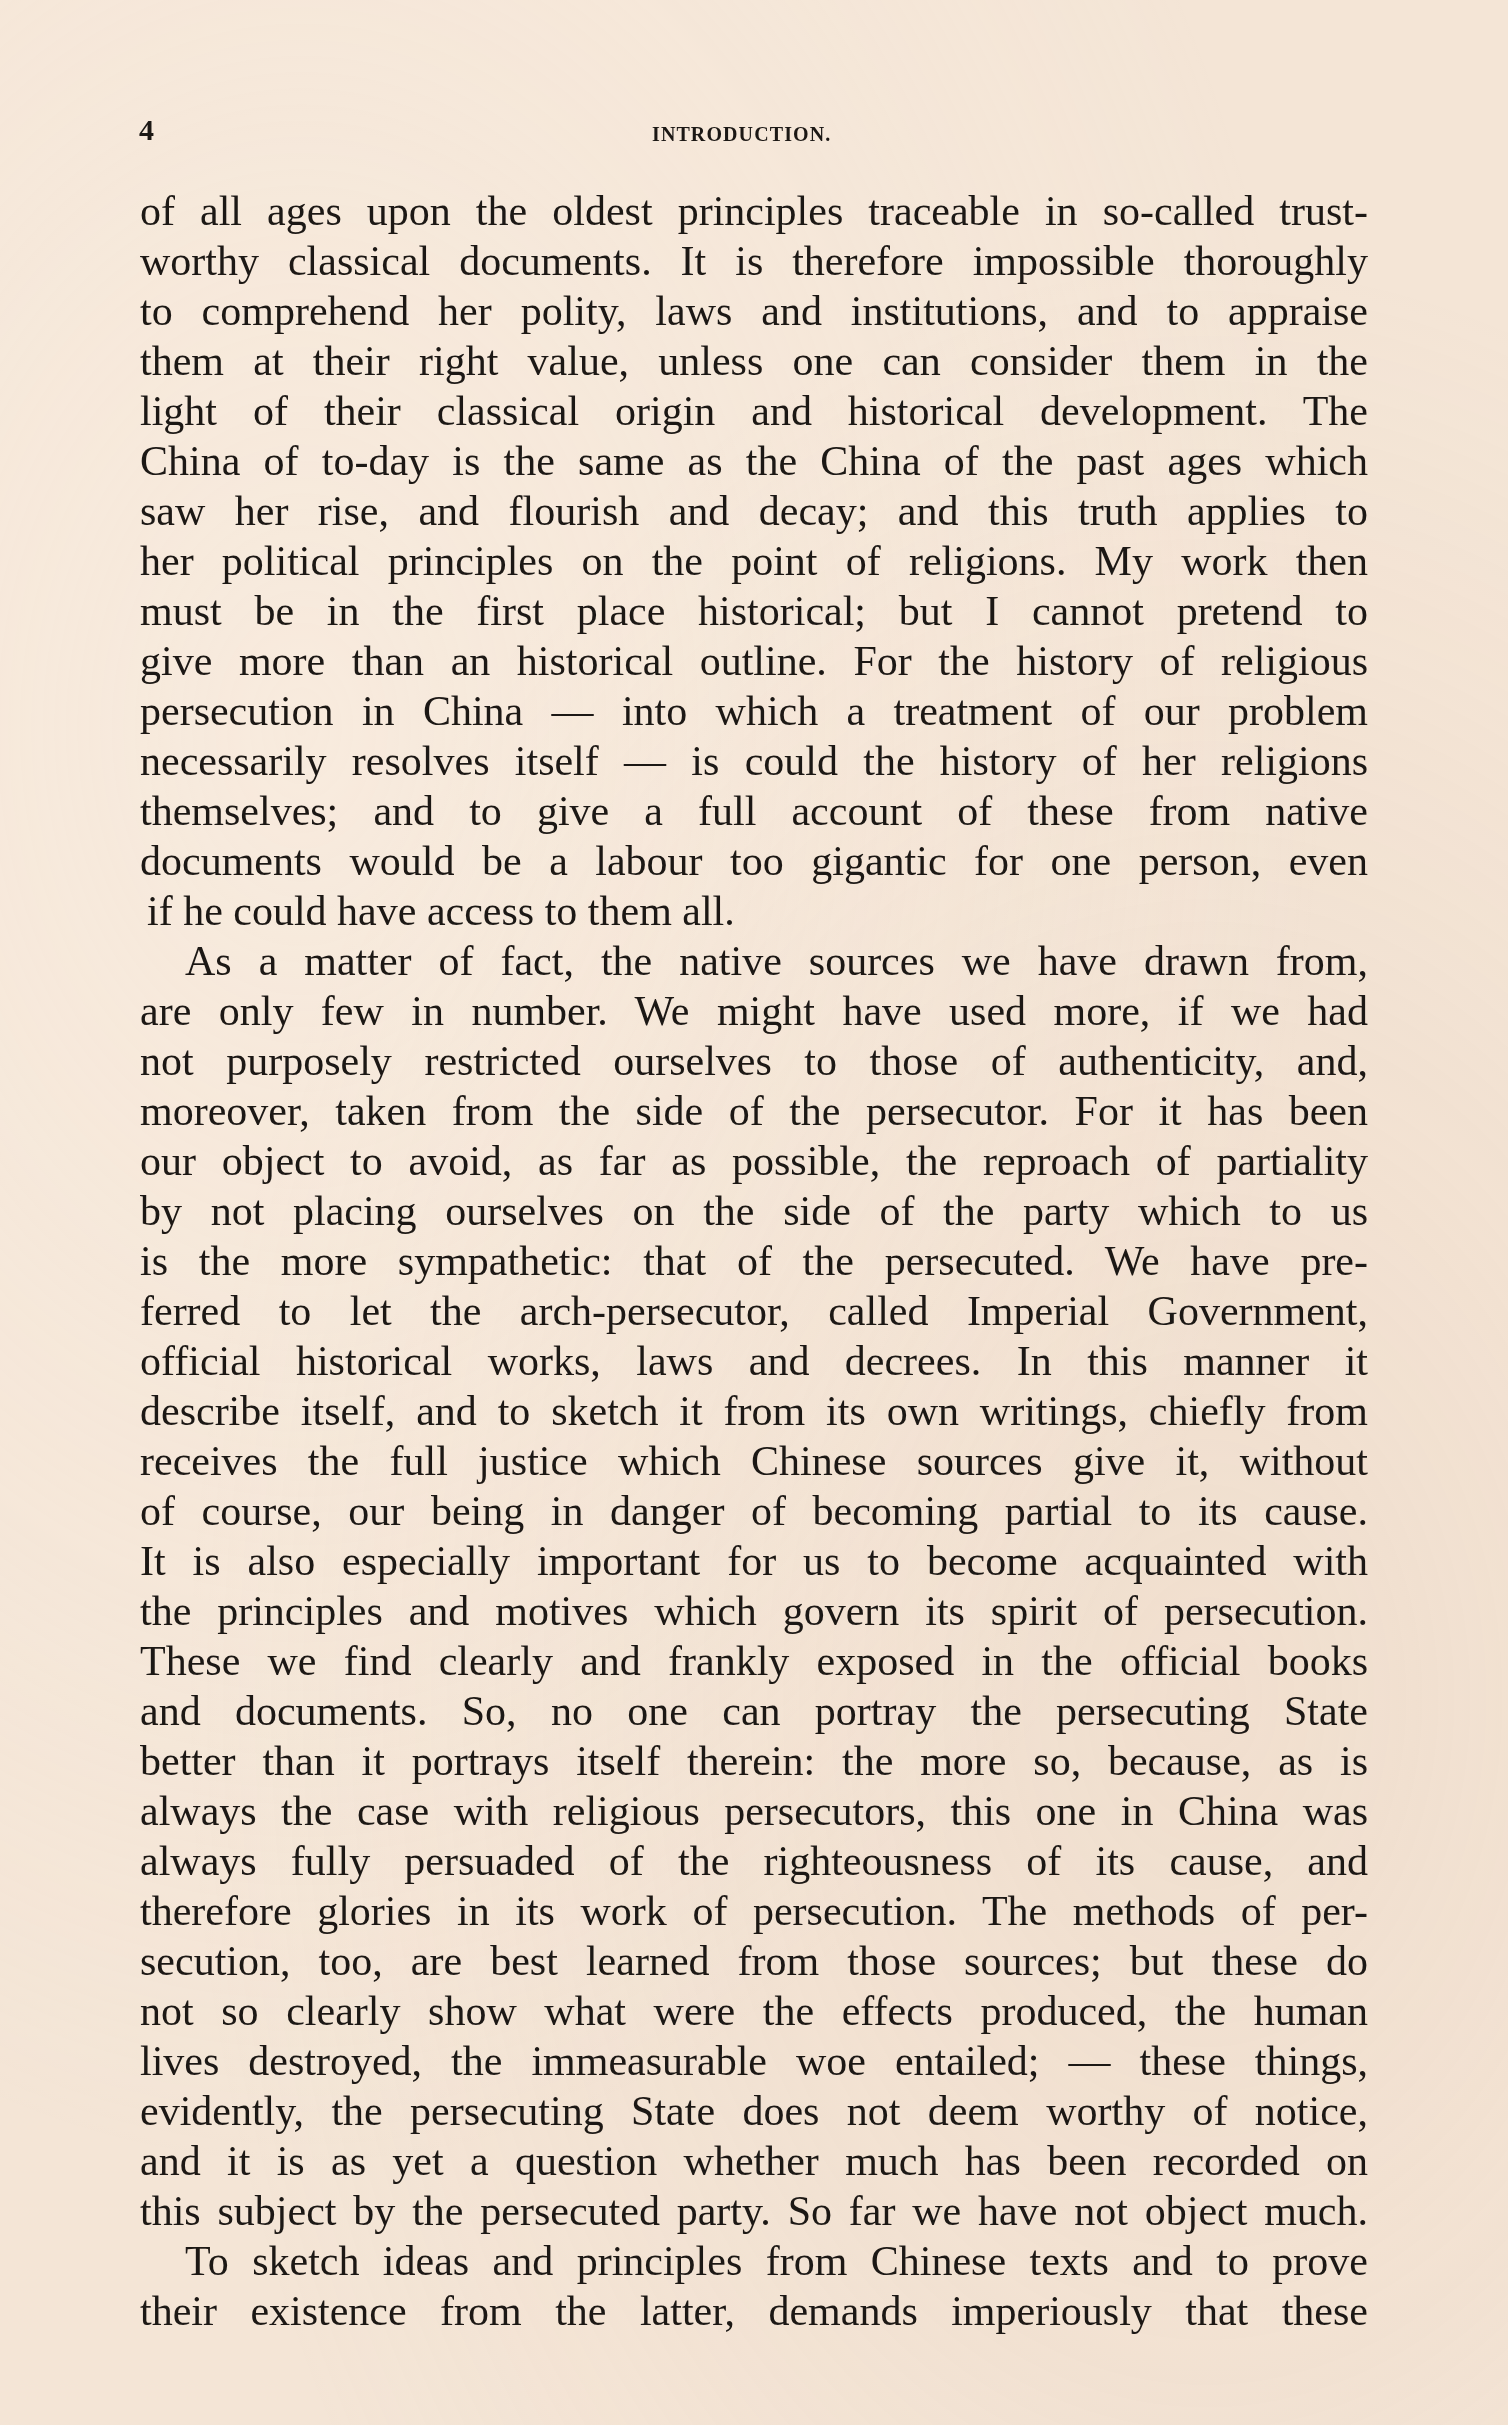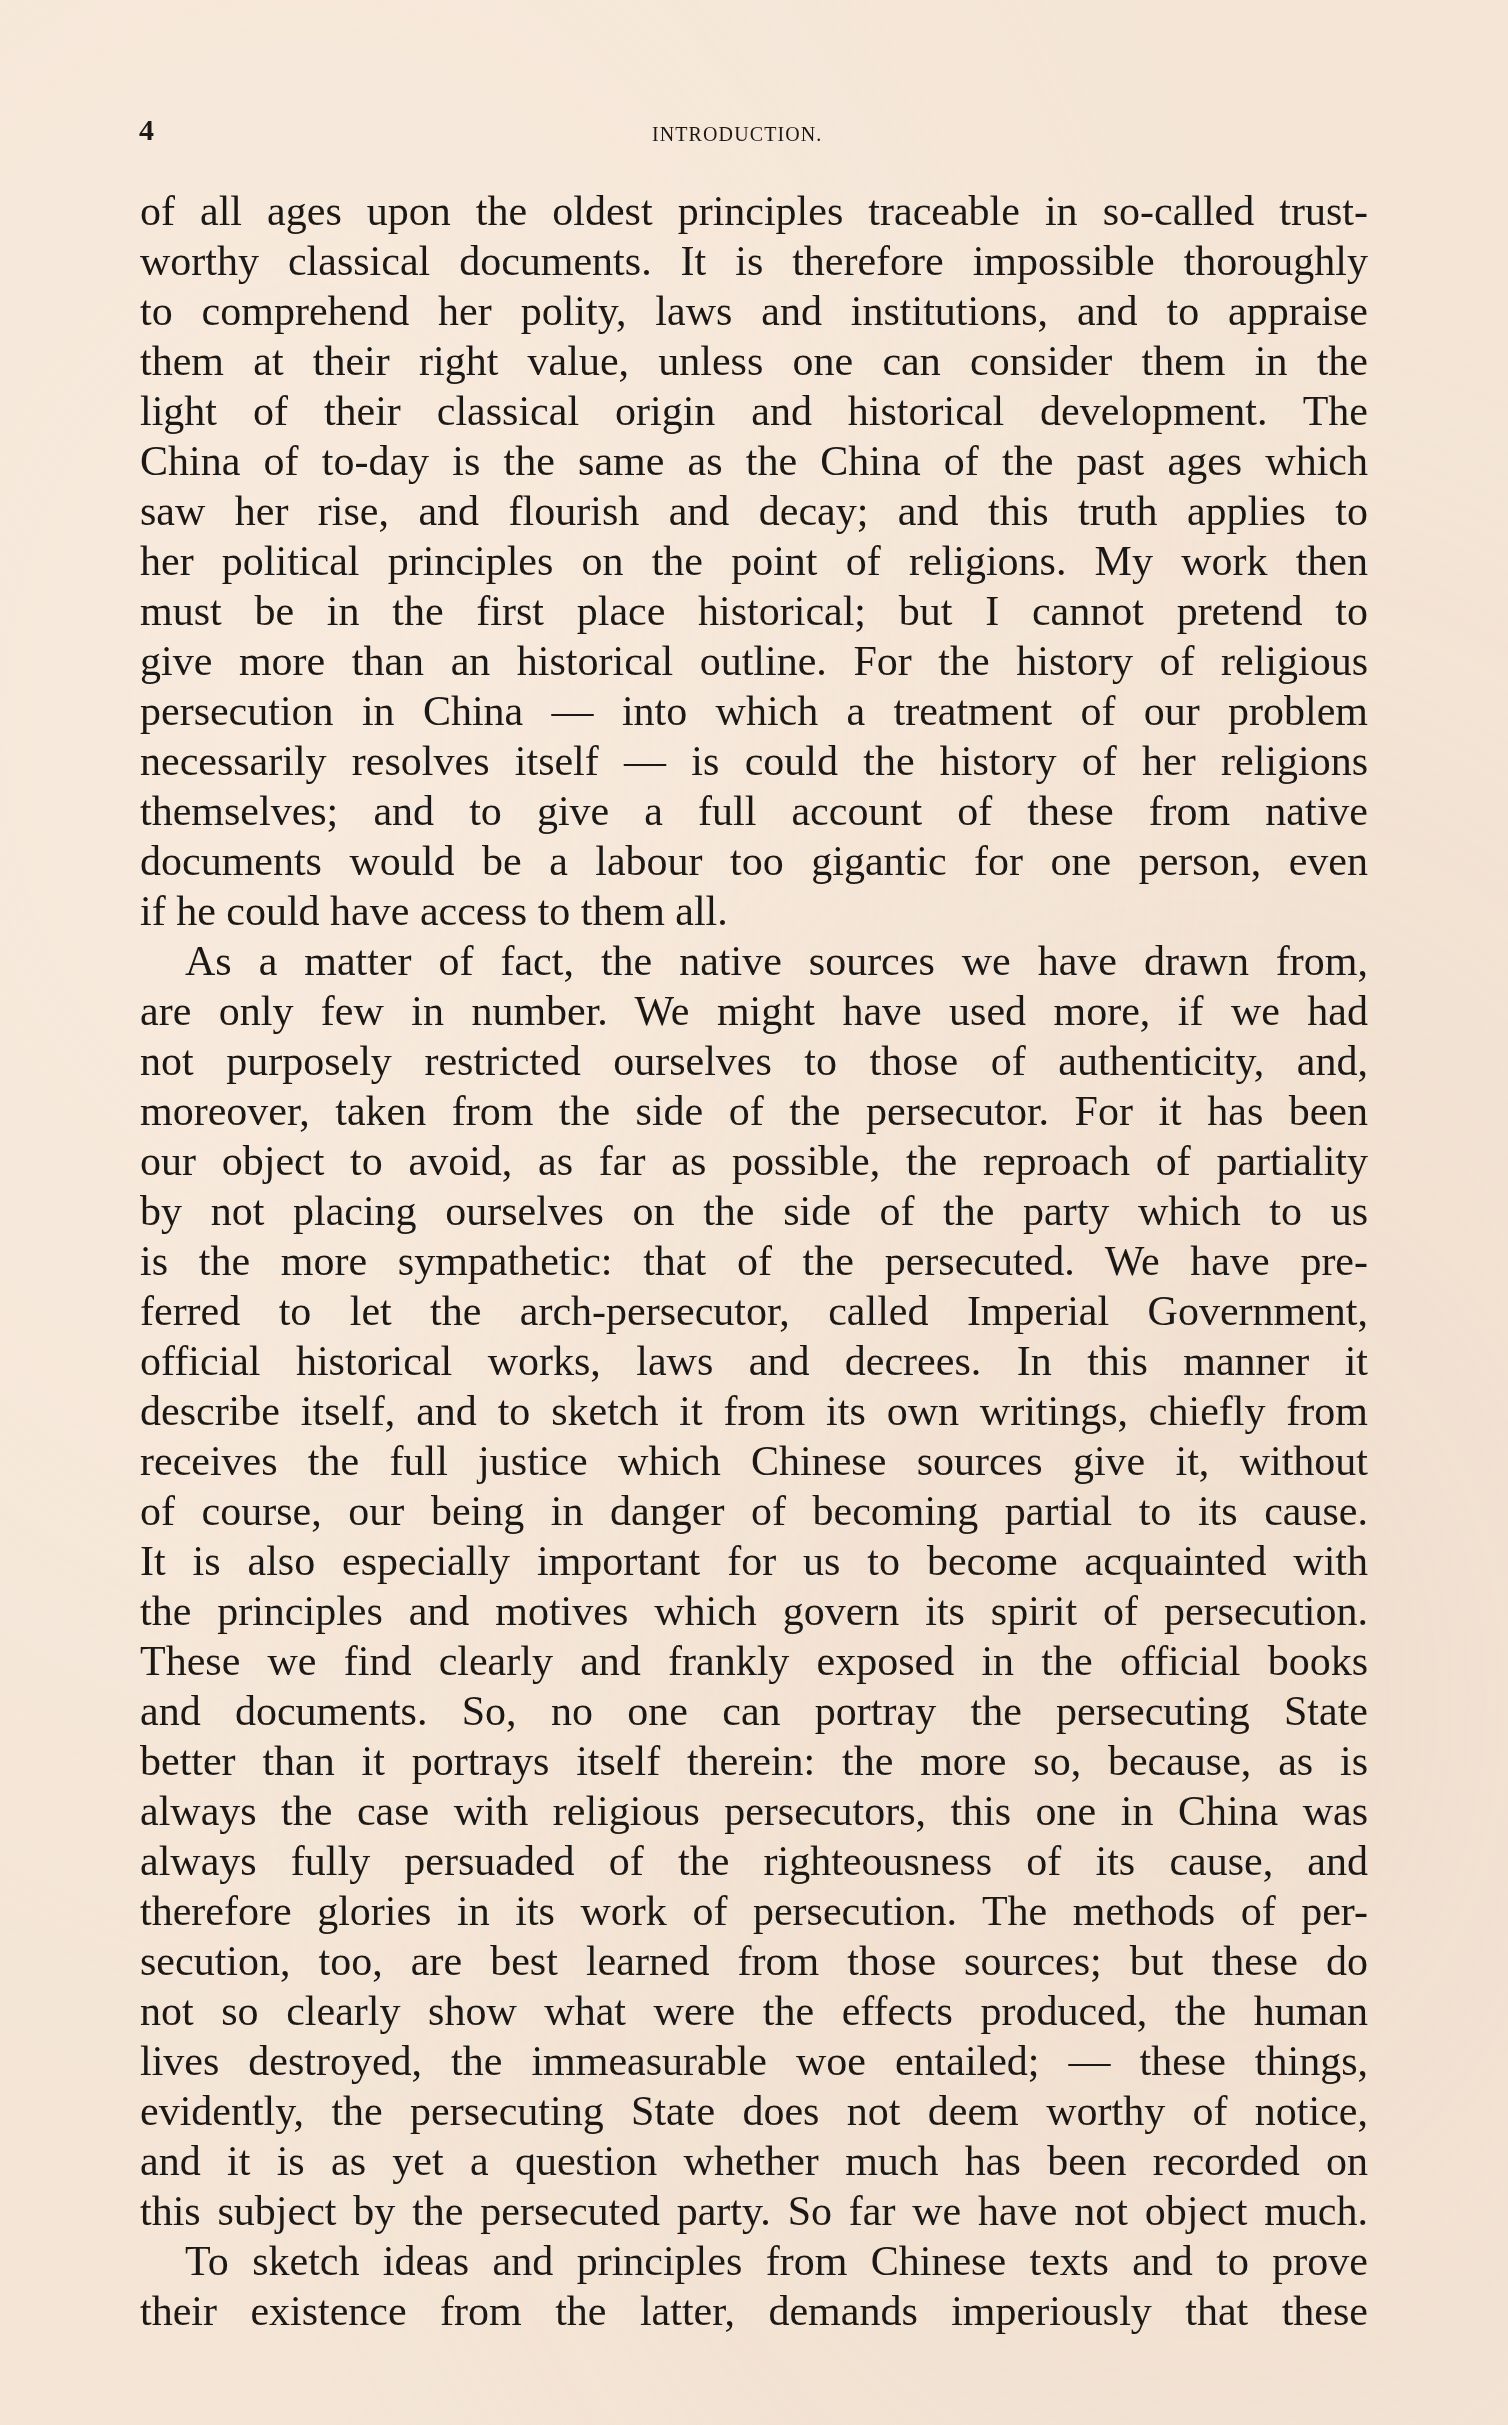--- a/index.html
+++ b/index.html
@@ -37,21 +37,21 @@
     top: 3px;
     font-size: 30px;
     font-weight: bold;
     line-height: 30px;
   }
   .head-title {
     position: absolute;
     left: 513px;
     top: 10.5px;
     font-size: 20px;
-    font-weight: normal;
+    font-weight: bold;
     letter-spacing: 1.1px;
     line-height: 22.4px;
   }
   .body-text {
     position: absolute;
     left: 140px;
     top: 186px;
     width: 1228px;
   }
   .line {
@@ -71,20 +71,21 @@
     padding-left: 45px;
   }
   .line-inner {
     display: block;
     white-space: normal;
     text-align: justify;
     text-align-last: justify;
   }
   .line.last .line-inner {
     text-align-last: left;
+    margin-left: 7px;
   }
 </style>
 </head>
 <body>
 
 <div class="page">
 
   <div class="running-head">
     <span class="page-number">4</span>
     <span class="head-title">INTRODUCTION.</span>

